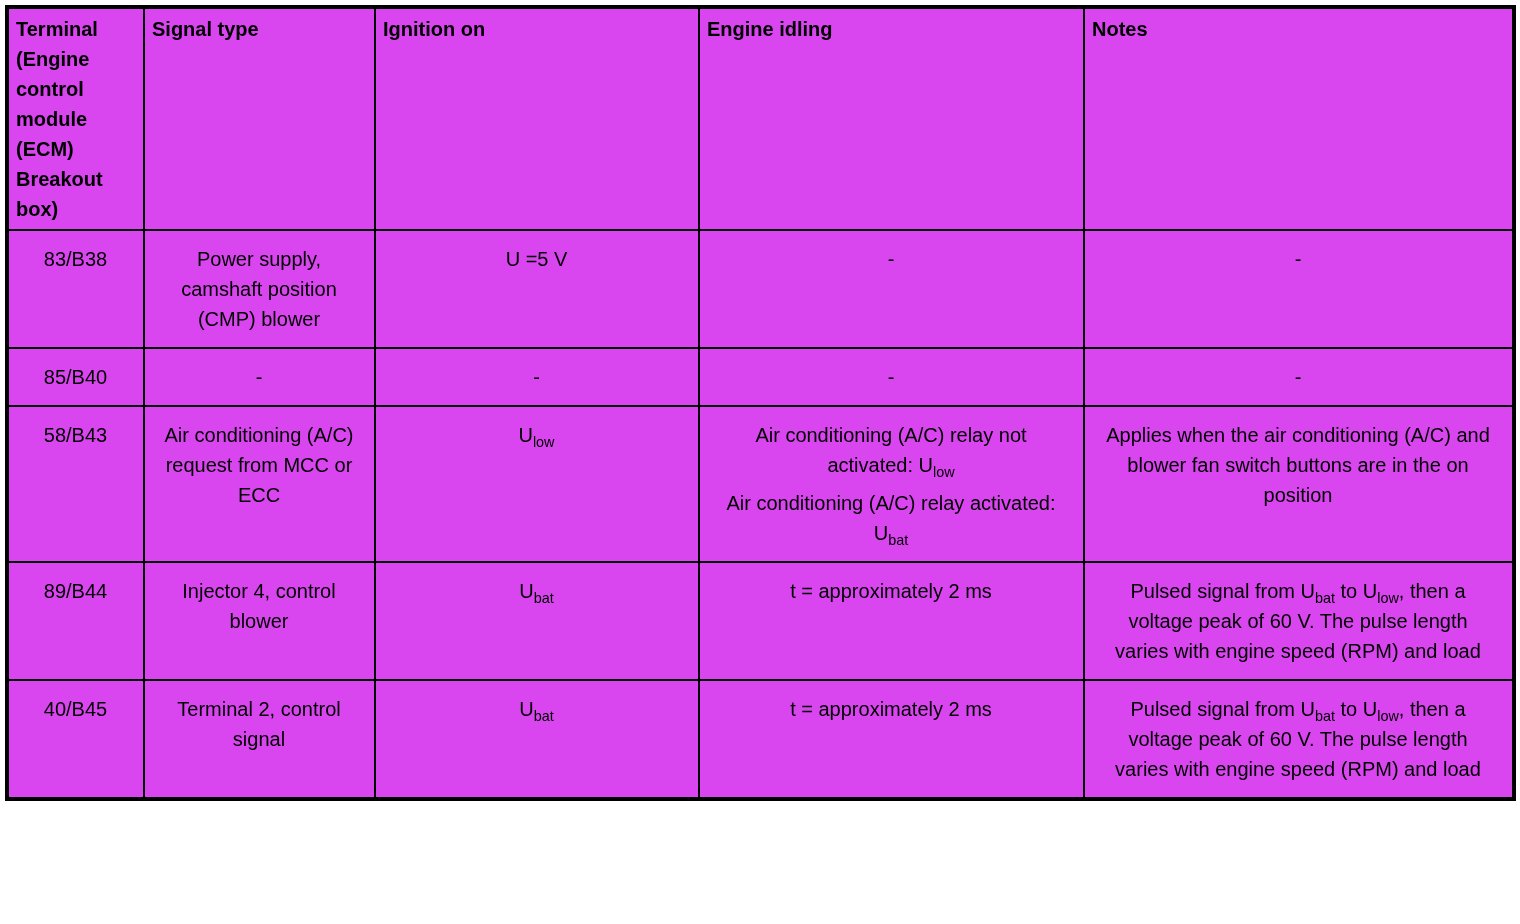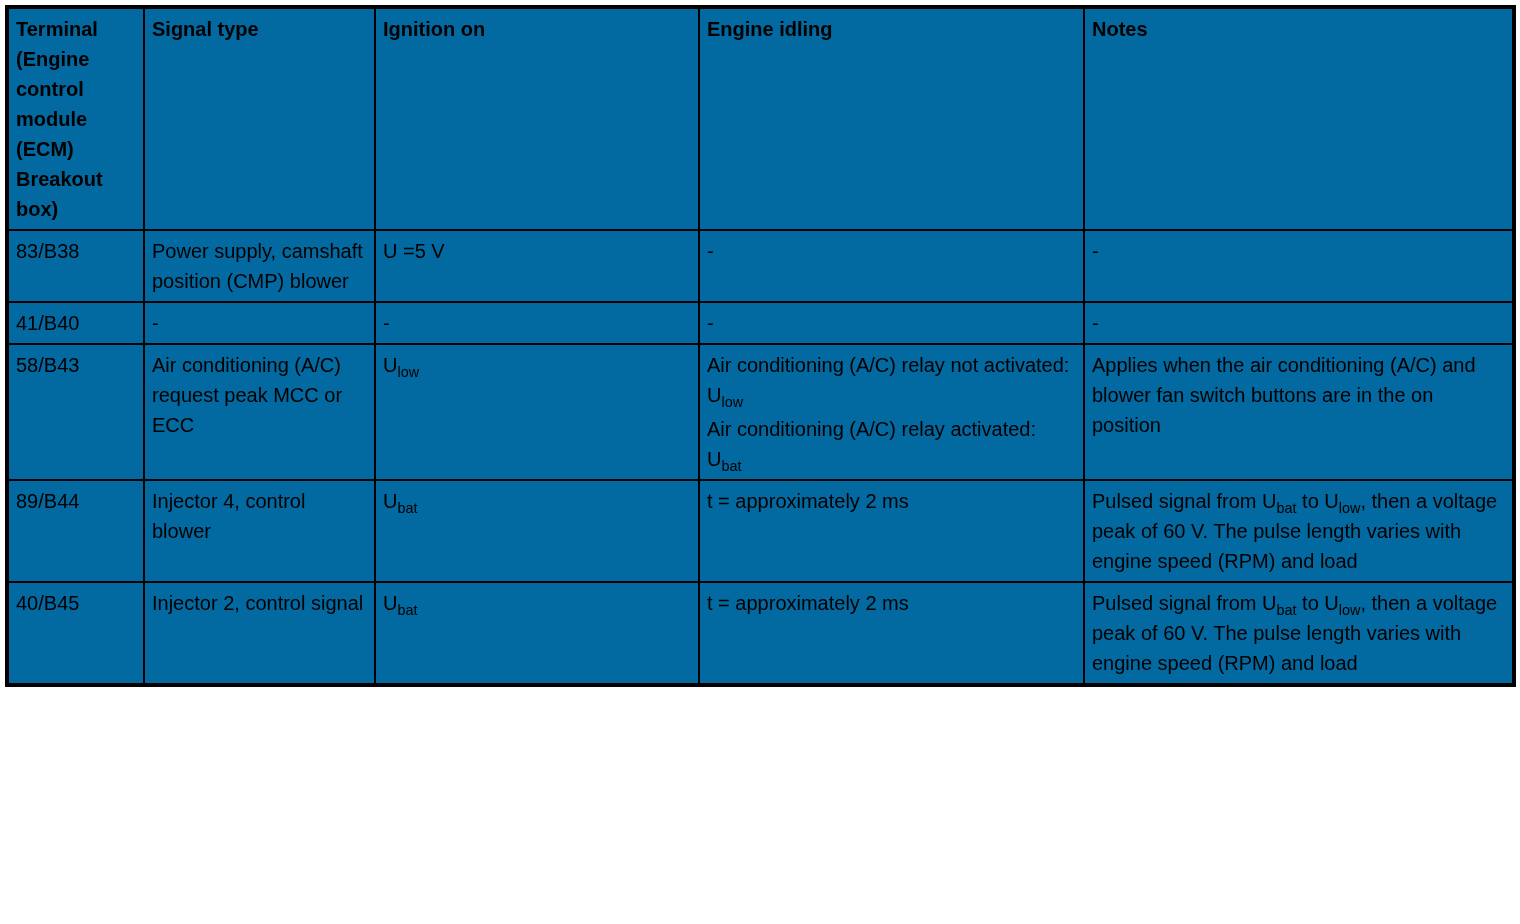--- a/index.html
+++ b/index.html
@@ -13,21 +13,21 @@
   }
   .table-wrap {
     position: absolute;
     left: 5px;
     top: 5px;
   }
   table {
     border-collapse: collapse;
     table-layout: fixed;
     width: 1507px;
-    background: #0369a1;
+    background: #d946ef;
     border: 4px solid #000000;
   }
   th, td {
     border: 2px solid #000000;
     vertical-align: top;
     text-align: left;
     padding: 5px 8px 5px 7px;
     color: #000000;
     font-size: 20px;
     line-height: 1.5;
@@ -36,21 +36,22 @@
   th {
     font-weight: bold;
   }
   thead tr {
     height: 220px;
   }
   td {
     font-weight: normal;
   }
   .para {
-    margin: 0;
+    margin: 8px;
+    text-align: center;
   }
   .para + .para {
     margin-top: 4px;
   }
   td sub, th sub {
     font-size: 0.72em;
     line-height: 0;
   }
 </style>
 </head>
@@ -87,41 +88,41 @@
           </td>
           <td>
             <div class="para">-</div>
           </td>
           <td>
             <div class="para">-</div>
           </td>
         </tr>
         <tr>
           <td>
-            <div class="para">41/B40</div>
+            <div class="para">85/B40</div>
           </td>
           <td>
             <div class="para">-</div>
           </td>
           <td>
             <div class="para">-</div>
           </td>
           <td>
             <div class="para">-</div>
           </td>
           <td>
             <div class="para">-</div>
           </td>
         </tr>
         <tr>
           <td>
             <div class="para">58/B43</div>
           </td>
           <td>
-            <div class="para">Air conditioning (A/C) request peak MCC or ECC</div>
+            <div class="para">Air conditioning (A/C) request from MCC or ECC</div>
           </td>
           <td>
             <div class="para">U<sub>low</sub></div>
           </td>
           <td>
             <div class="para">Air conditioning (A/C) relay not activated: U<sub>low</sub></div>
             <div class="para">Air conditioning (A/C) relay activated: U<sub>bat</sub></div>
           </td>
           <td>
             <div class="para">Applies when the air conditioning (A/C) and blower fan switch buttons are in the on position</div>
@@ -142,21 +143,21 @@
           </td>
           <td>
             <div class="para">Pulsed signal from U<sub>bat</sub> to U<sub>low</sub>, then a voltage peak of 60 V. The pulse length varies with engine speed (RPM) and load</div>
           </td>
         </tr>
         <tr>
           <td>
             <div class="para">40/B45</div>
           </td>
           <td>
-            <div class="para">Injector 2, control signal</div>
+            <div class="para">Terminal 2, control signal</div>
           </td>
           <td>
             <div class="para">U<sub>bat</sub></div>
           </td>
           <td>
             <div class="para">t = approximately 2 ms</div>
           </td>
           <td>
             <div class="para">Pulsed signal from U<sub>bat</sub> to U<sub>low</sub>, then a voltage peak of 60 V. The pulse length varies with engine speed (RPM) and load</div>
           </td>

